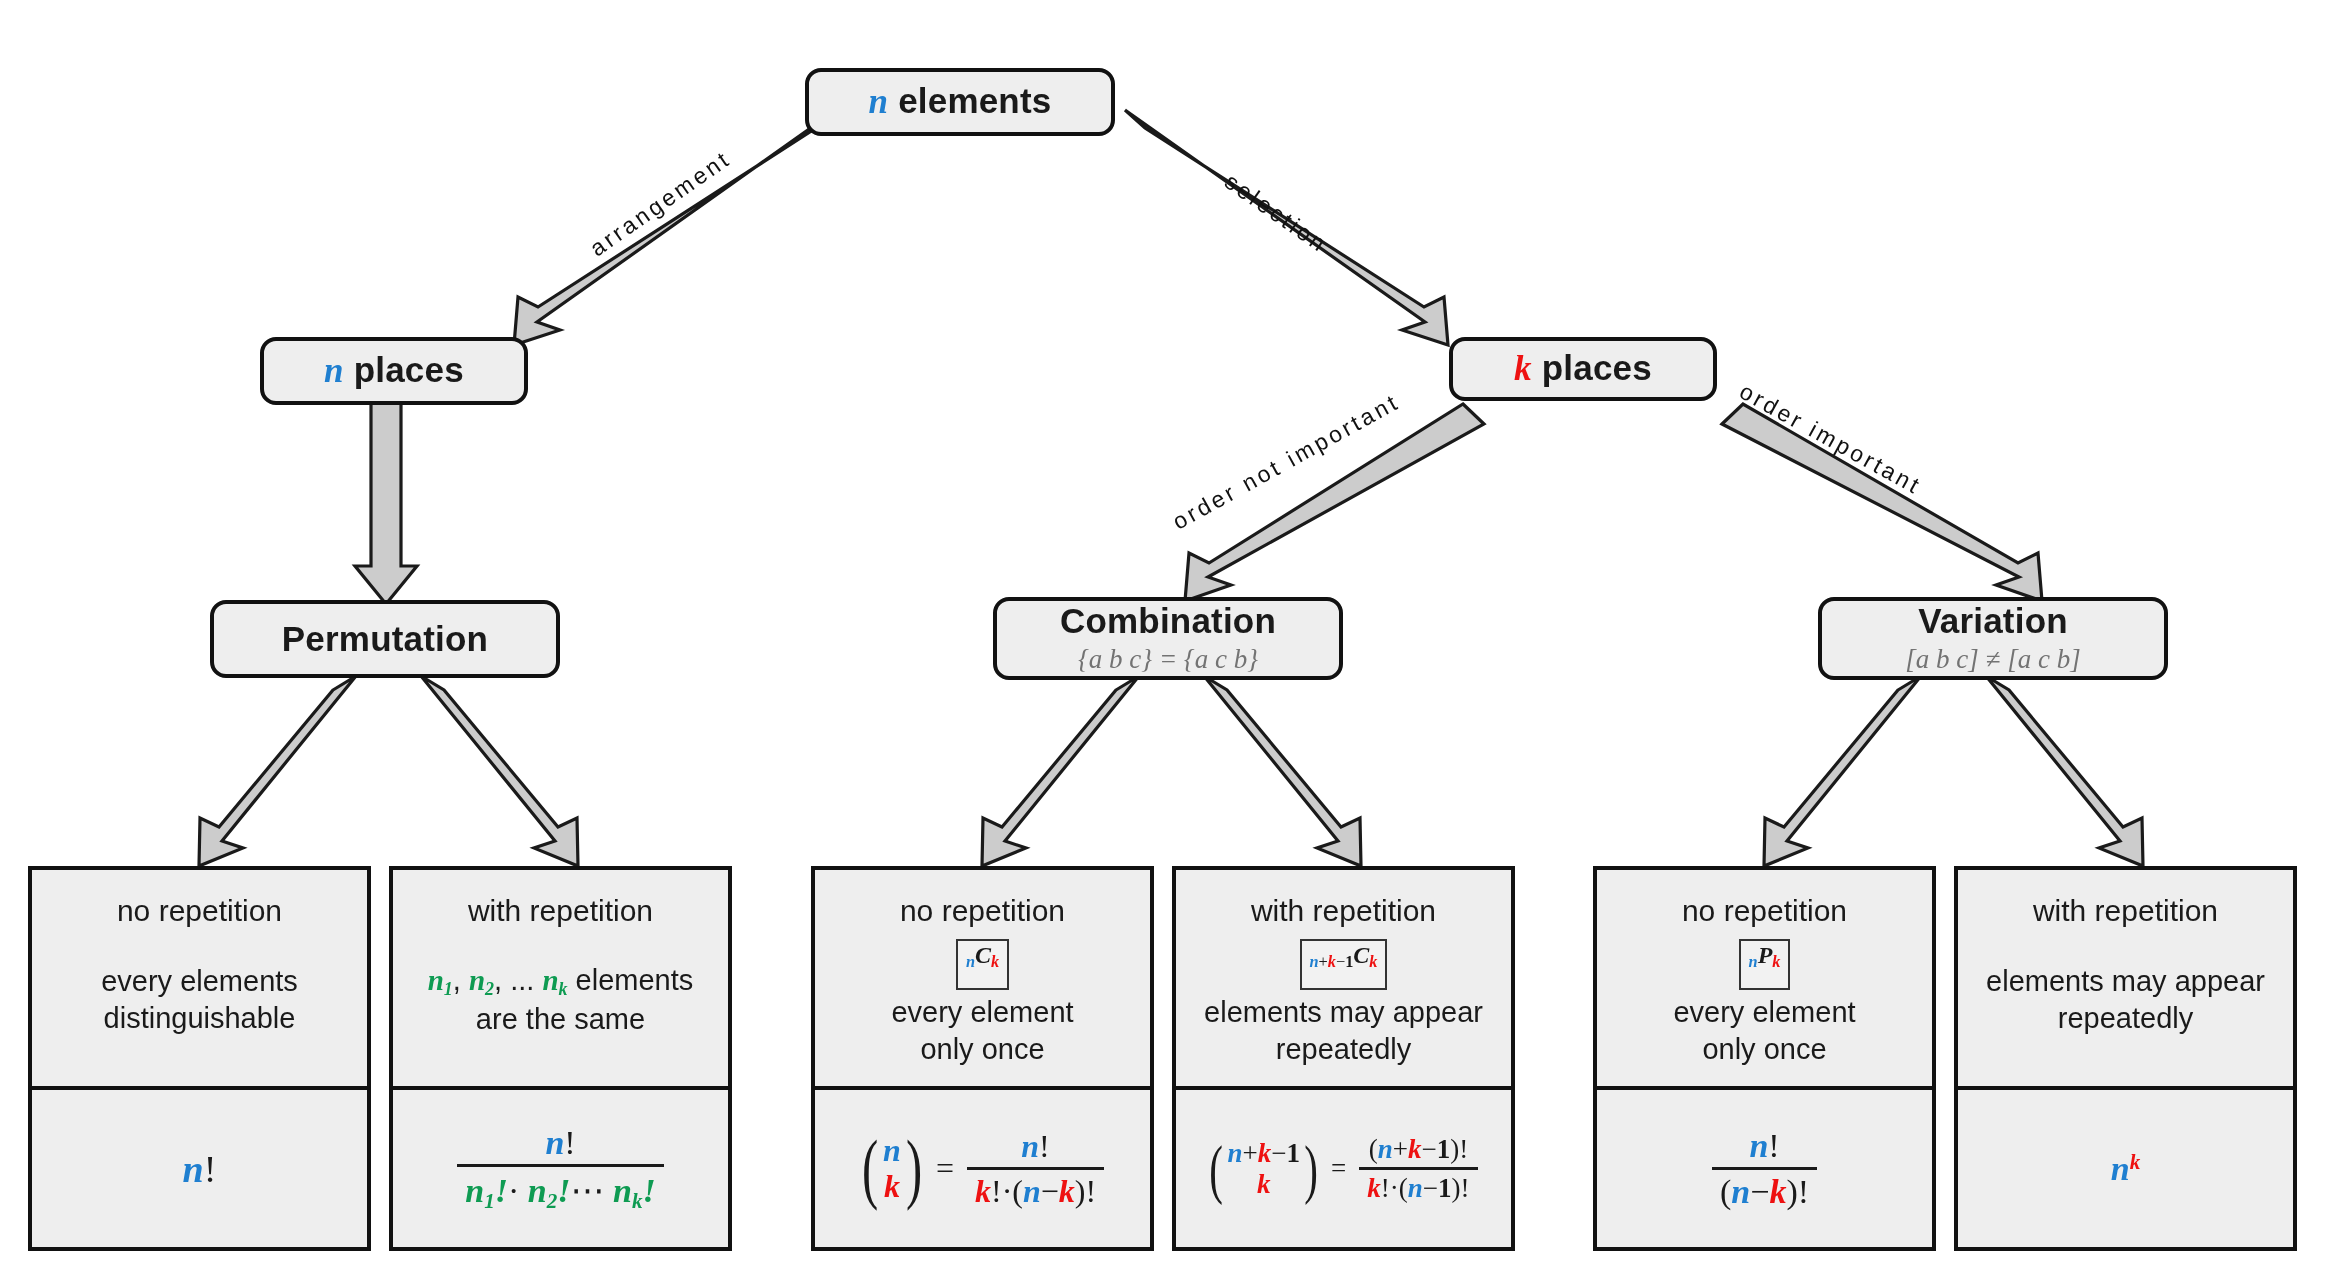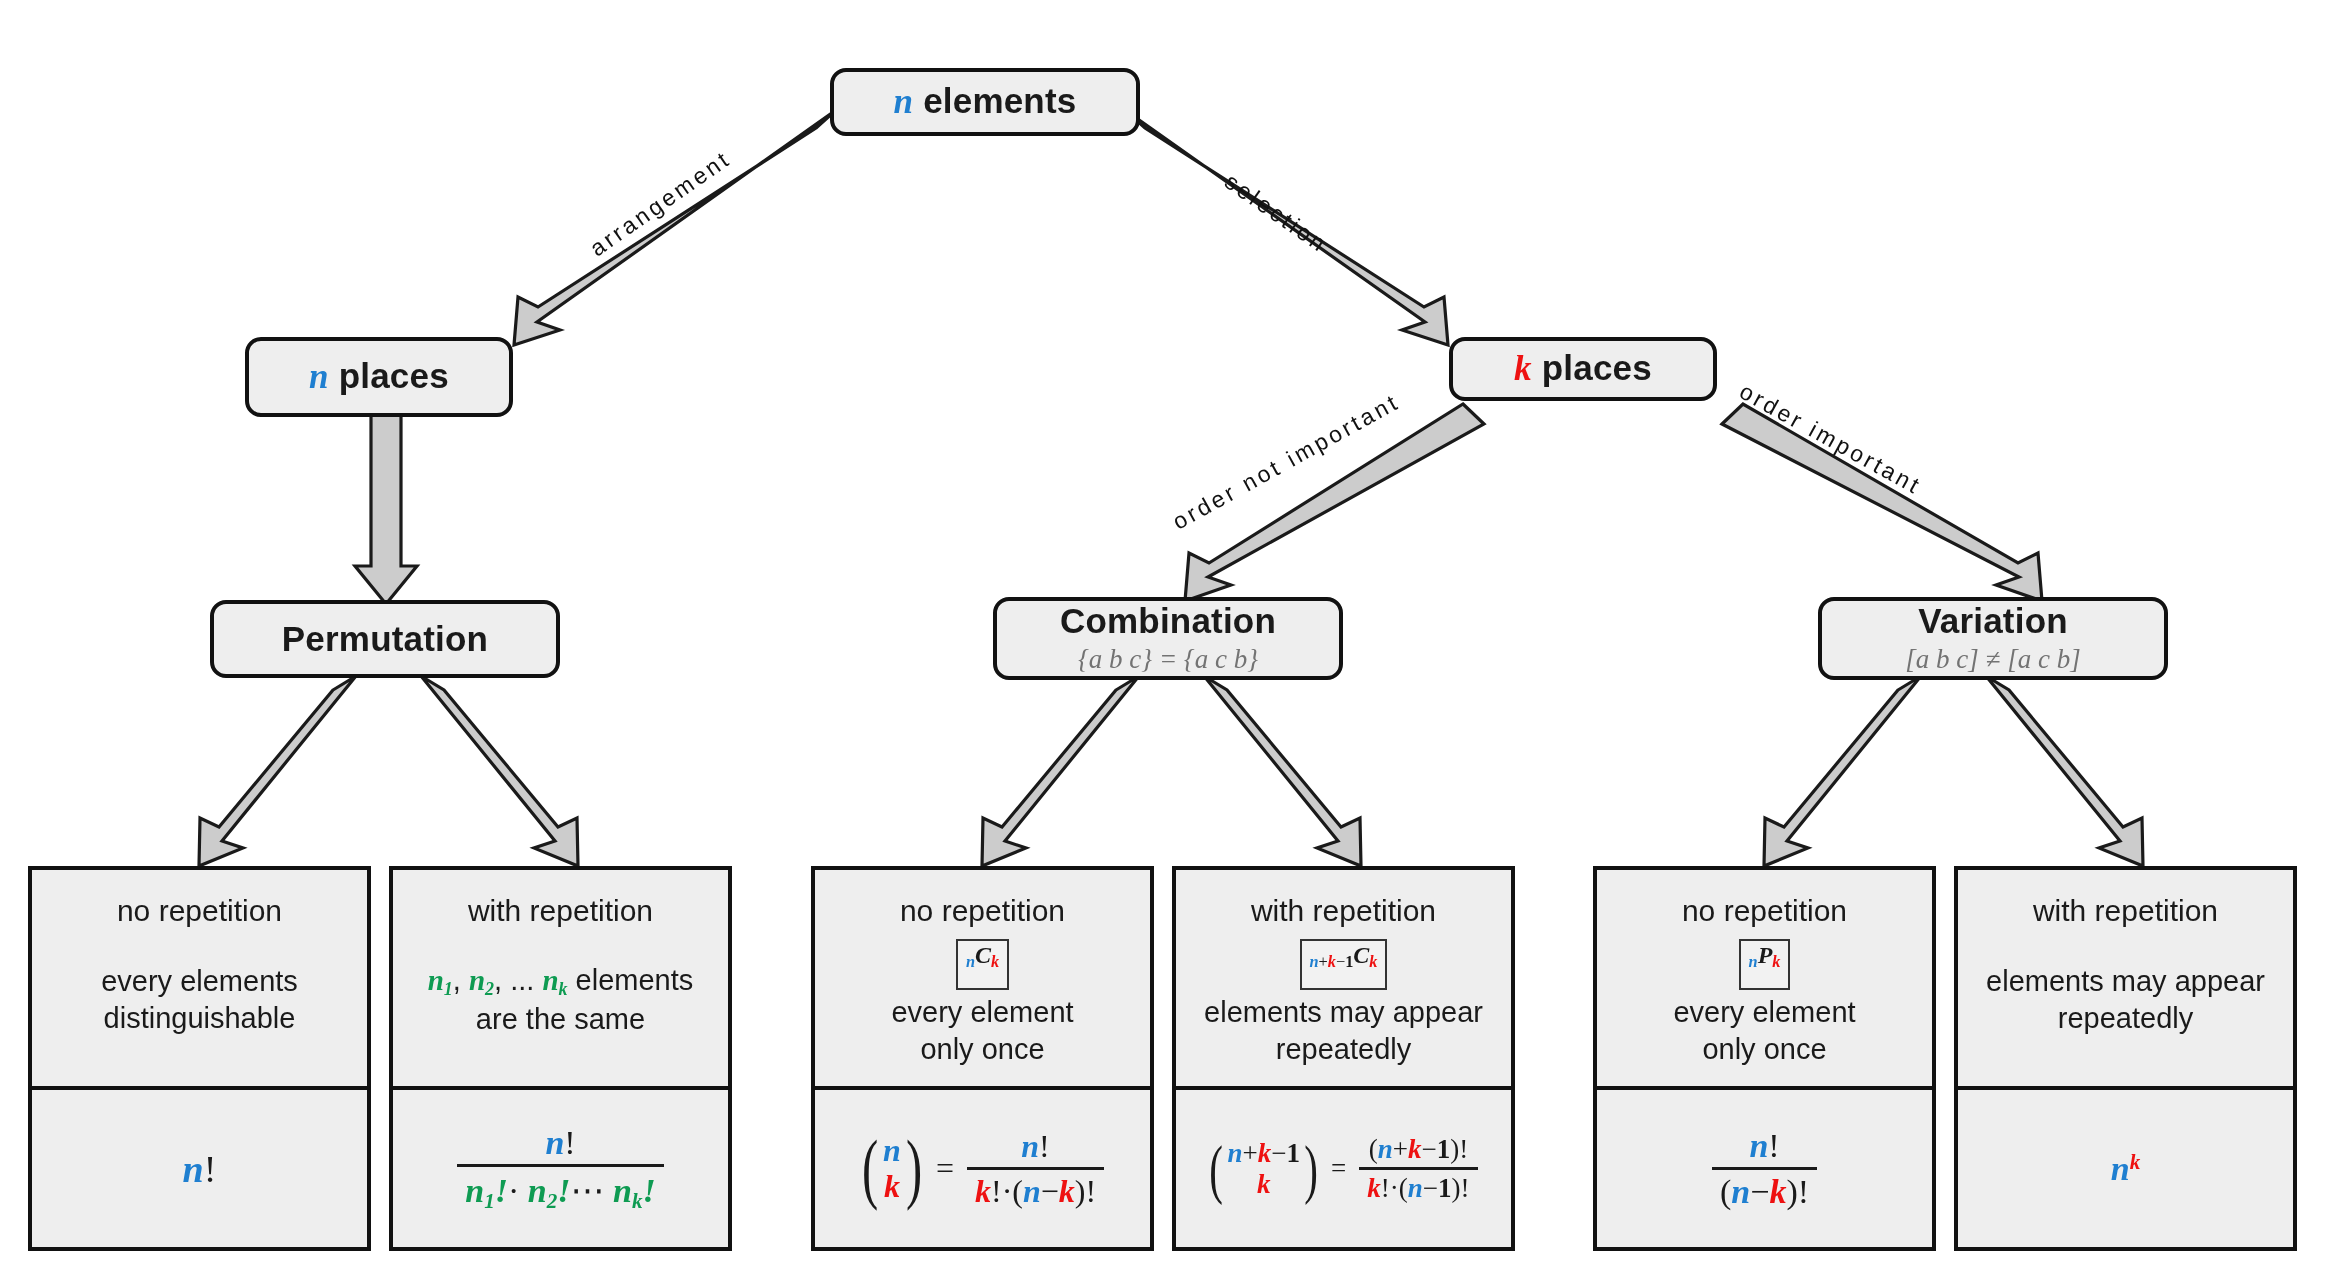--- a/index.html
+++ b/index.html
@@ -98,27 +98,27 @@
 
     <polygon class="arw" points="
       1986,676 2009,690 2123,827 2142,818 2143,866 2099,848 2120,841"></polygon>
   </svg>
 
   <div class="elabel" style="left:585px;top:240px;transform:rotate(-35deg);">arrangement</div>
   <div class="elabel" style="left:1235px;top:168px;transform:rotate(35deg);">selection</div>
   <div class="elabel" style="left:1168px;top:512px;transform:rotate(-29deg);">order not important</div>
   <div class="elabel" style="left:1748px;top:378px;transform:rotate(29deg);">order important</div>
 
-  <div class="rnode" style="left:830px;top:68px;width:310px;height:68px;">
+  <div class="rnode" style="left:805px;top:68px;width:310px;height:68px;">
     <div class="t1">
       <span class="mi mi-n">n</span><span> elements</span>
     </div>
   </div>
 
-  <div class="rnode" style="left:245px;top:337px;width:268px;height:80px;">
+  <div class="rnode" style="left:260px;top:337px;width:268px;height:68px;">
     <div class="t1">
       <span class="mi mi-n">n</span><span> places</span>
     </div>
   </div>
 
   <div class="rnode" style="left:1449px;top:337px;width:268px;height:64px;">
     <div class="t1">
       <span class="mi mi-k">k</span><span> places</span>
     </div>
   </div>

